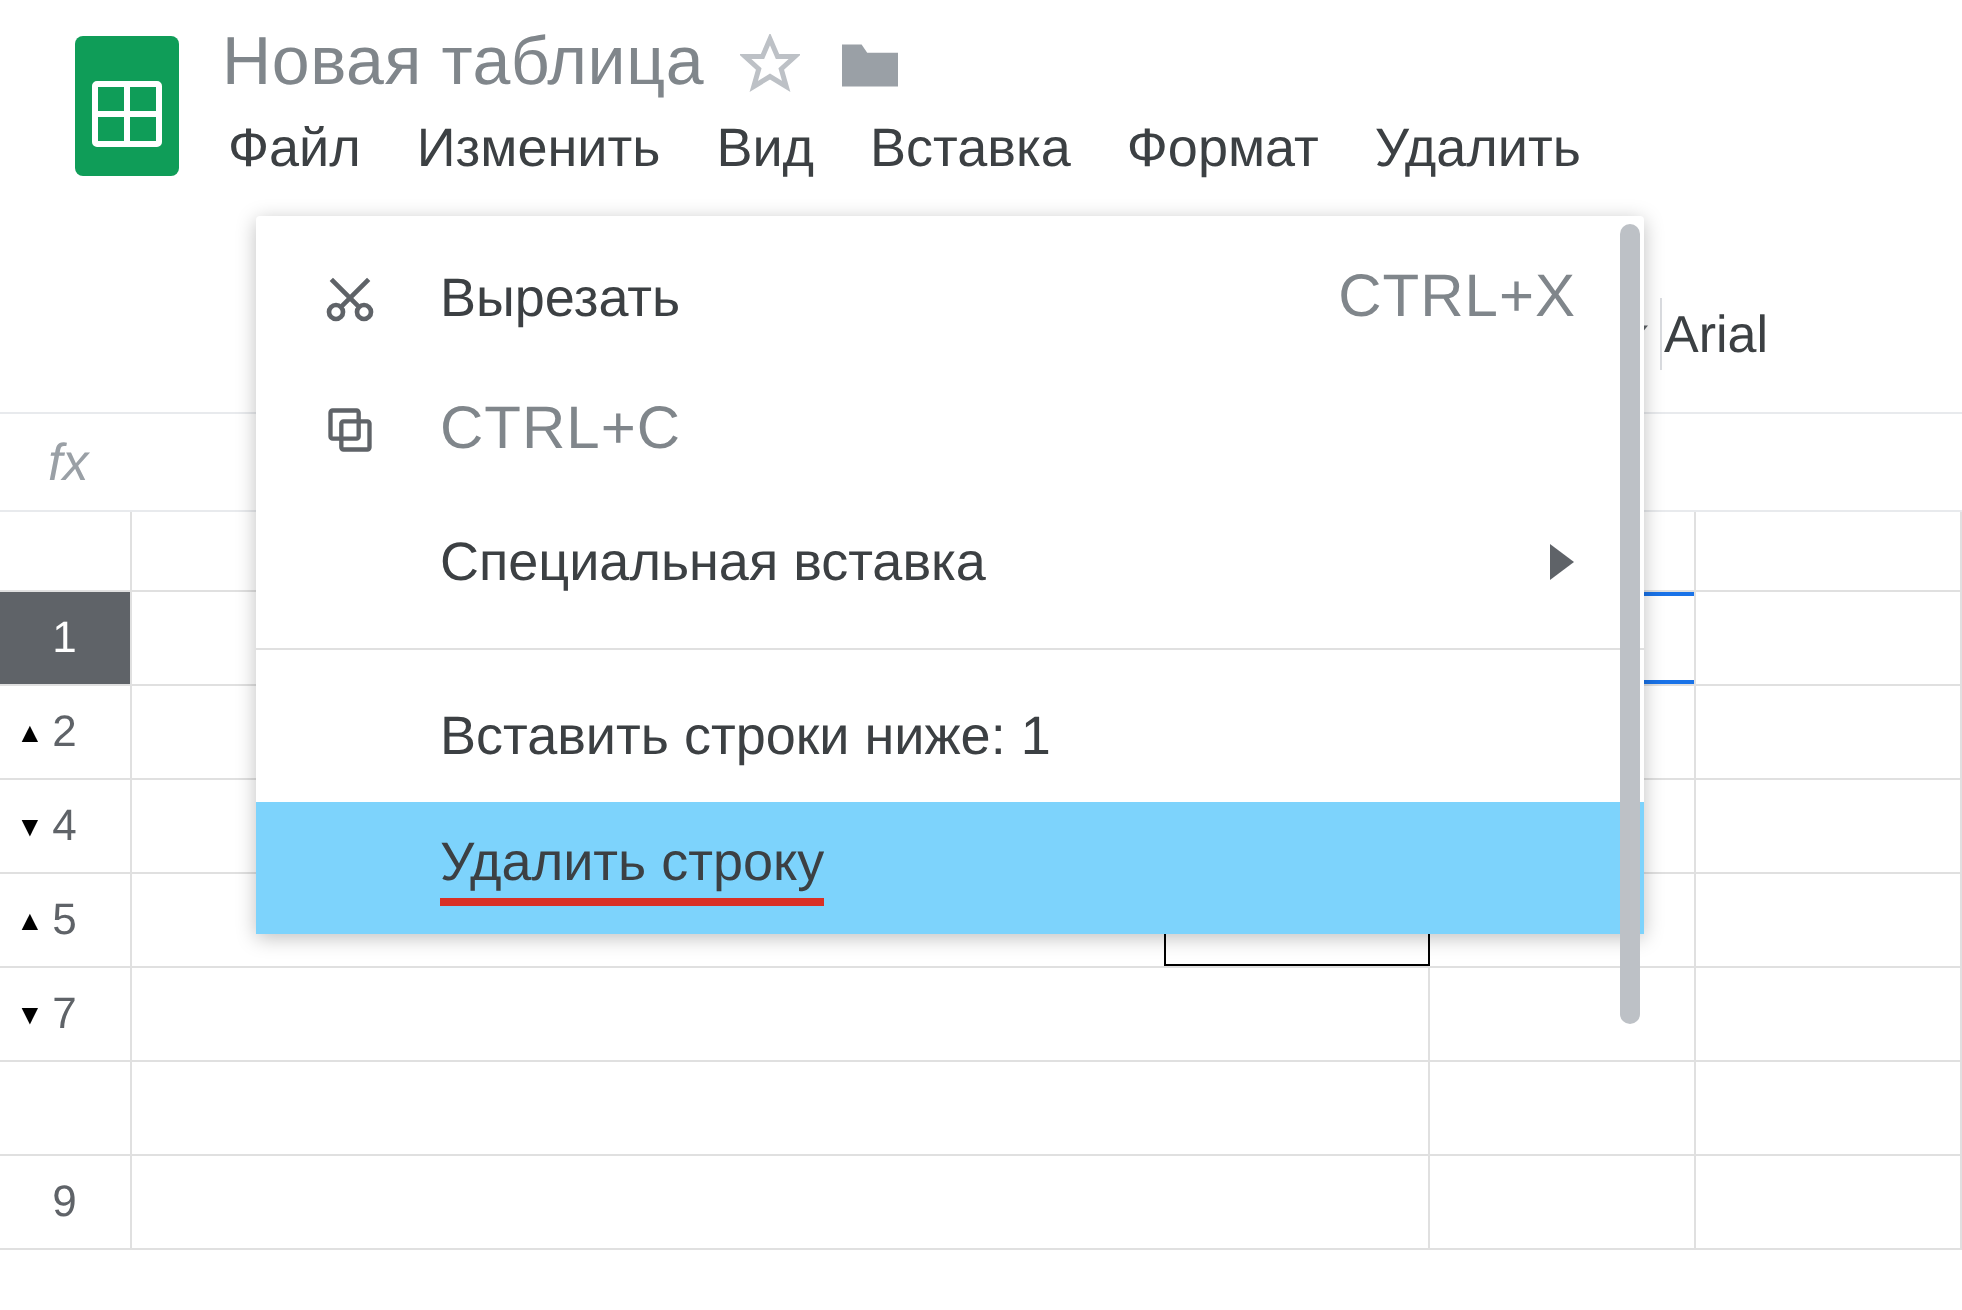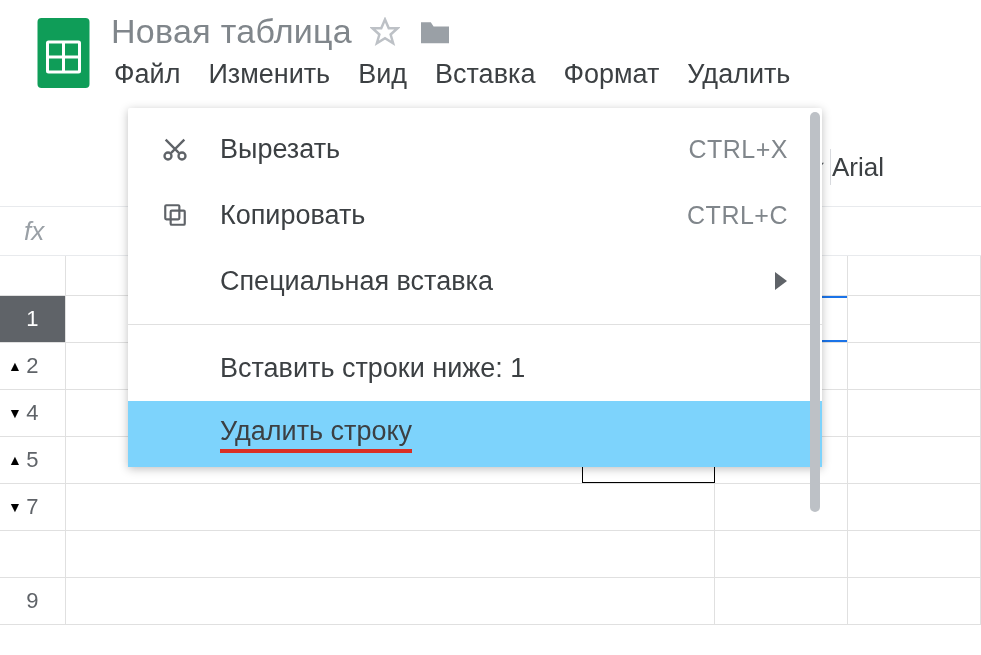--- a/index.html
+++ b/index.html
@@ -171,21 +171,21 @@
   }
   .cm-icon {
     width: 38px;
     margin-right: 26px;
     display:flex;
     align-items:center;
     justify-content:center;
     color:#5f6368;
   }
   .cm-label { flex: 1; }
-  .cm-shortcut { color:#80868b; font-size: 25px; letter-spacing: 0.5px; }
+  .cm-shortcut { color:#80868b; font-size: 30px; letter-spacing: 0.5px; }
   .cm-sub-arrow { color:#5f6368; }
   .cm-sep {
     height: 1px;
     background:#e0e0e0;
     margin: 10px 0;
   }
   .cm-spacer { height: 8px; }
   .cm-item.highlight { background:#7dd3fc; }
   .underline-red {
     border-bottom: 4px solid #d93025;
@@ -357,21 +357,20 @@
     <span class="cm-label">Вырезать</span>
     <span class="cm-shortcut">CTRL+X</span>
   </div>
   <div class="cm-item">
     <span class="cm-icon">
       <svg width="26" height="26" viewBox="0 0 24 24" fill="none" stroke="#5f6368" stroke-width="2">
           <rect x="8" y="8" width="13" height="13" rx="1"></rect>
           <rect x="3" y="3" width="13" height="13" rx="1"></rect>
         </svg>
     </span>
-    <span class="cm-label">Копировать</span>
     <span class="cm-shortcut">CTRL+C</span>
   </div>
   <div class="cm-item">
     <span class="cm-icon"></span>
     <span class="cm-label">Специальная вставка</span>
     <span class="cm-sub-arrow">
       <svg width="14" height="18" viewBox="0 0 8 12">
           <path d="M0 0l8 6-8 6z" fill="#5f6368"></path>
         </svg>
     </span>

